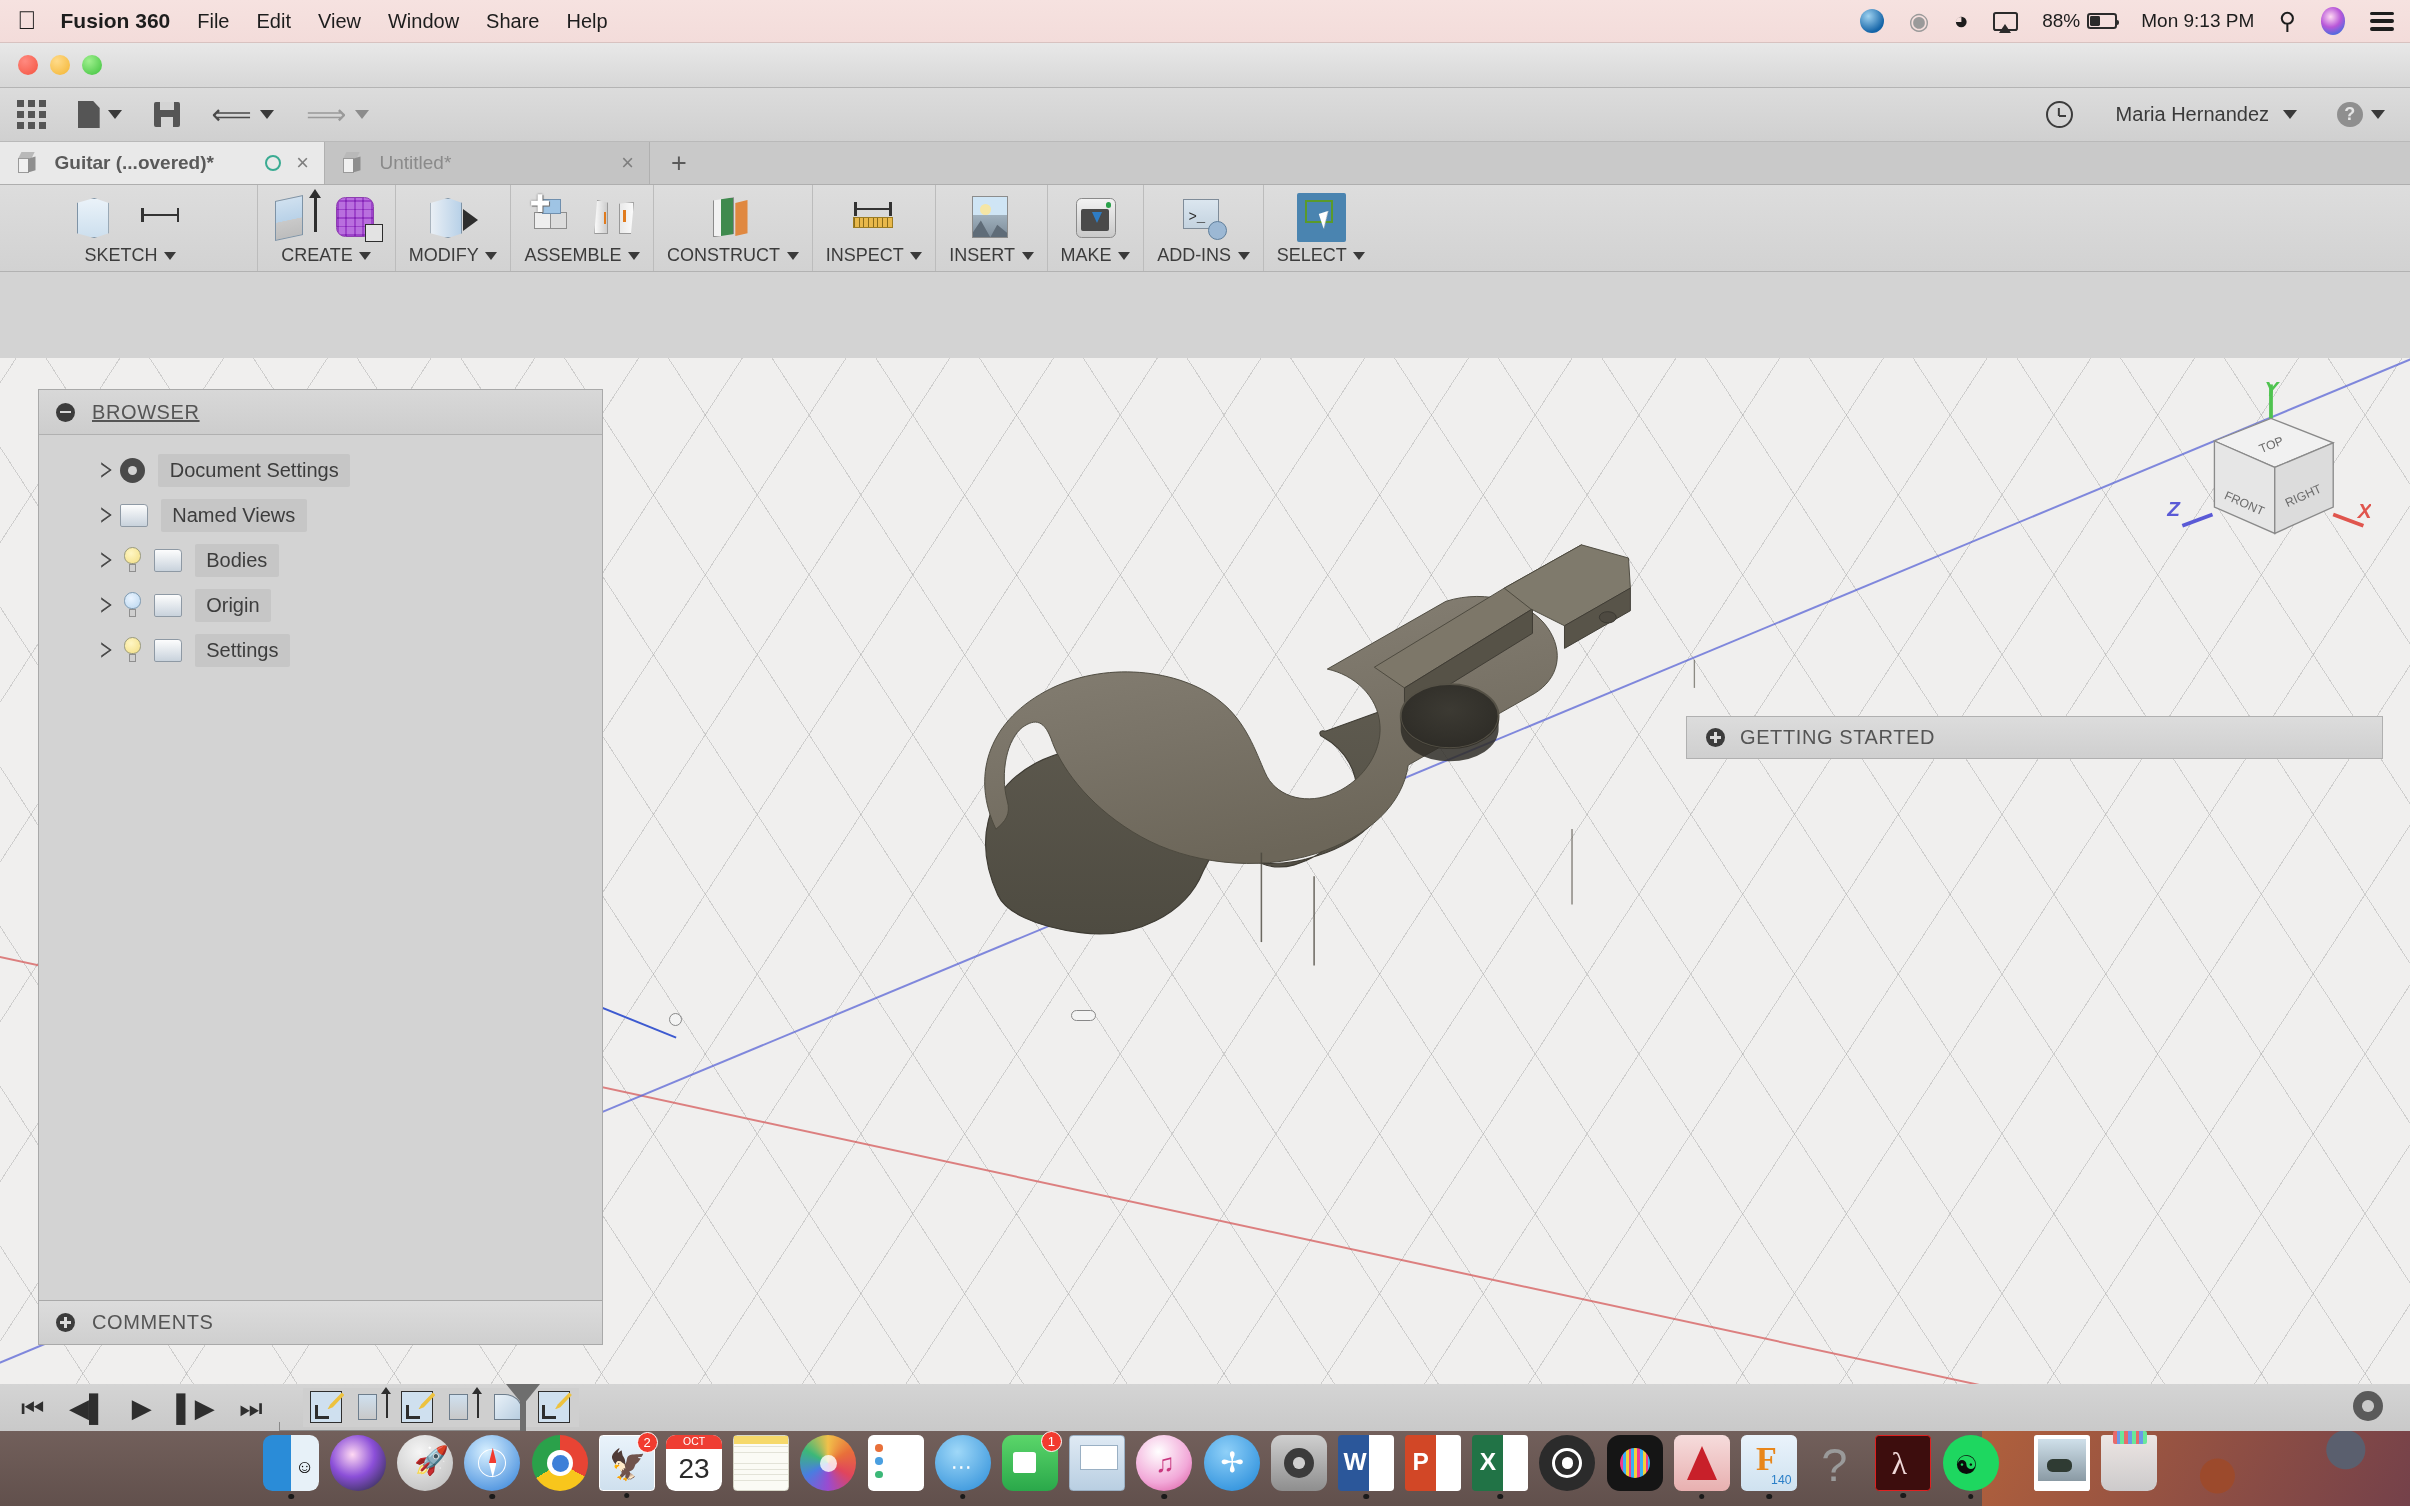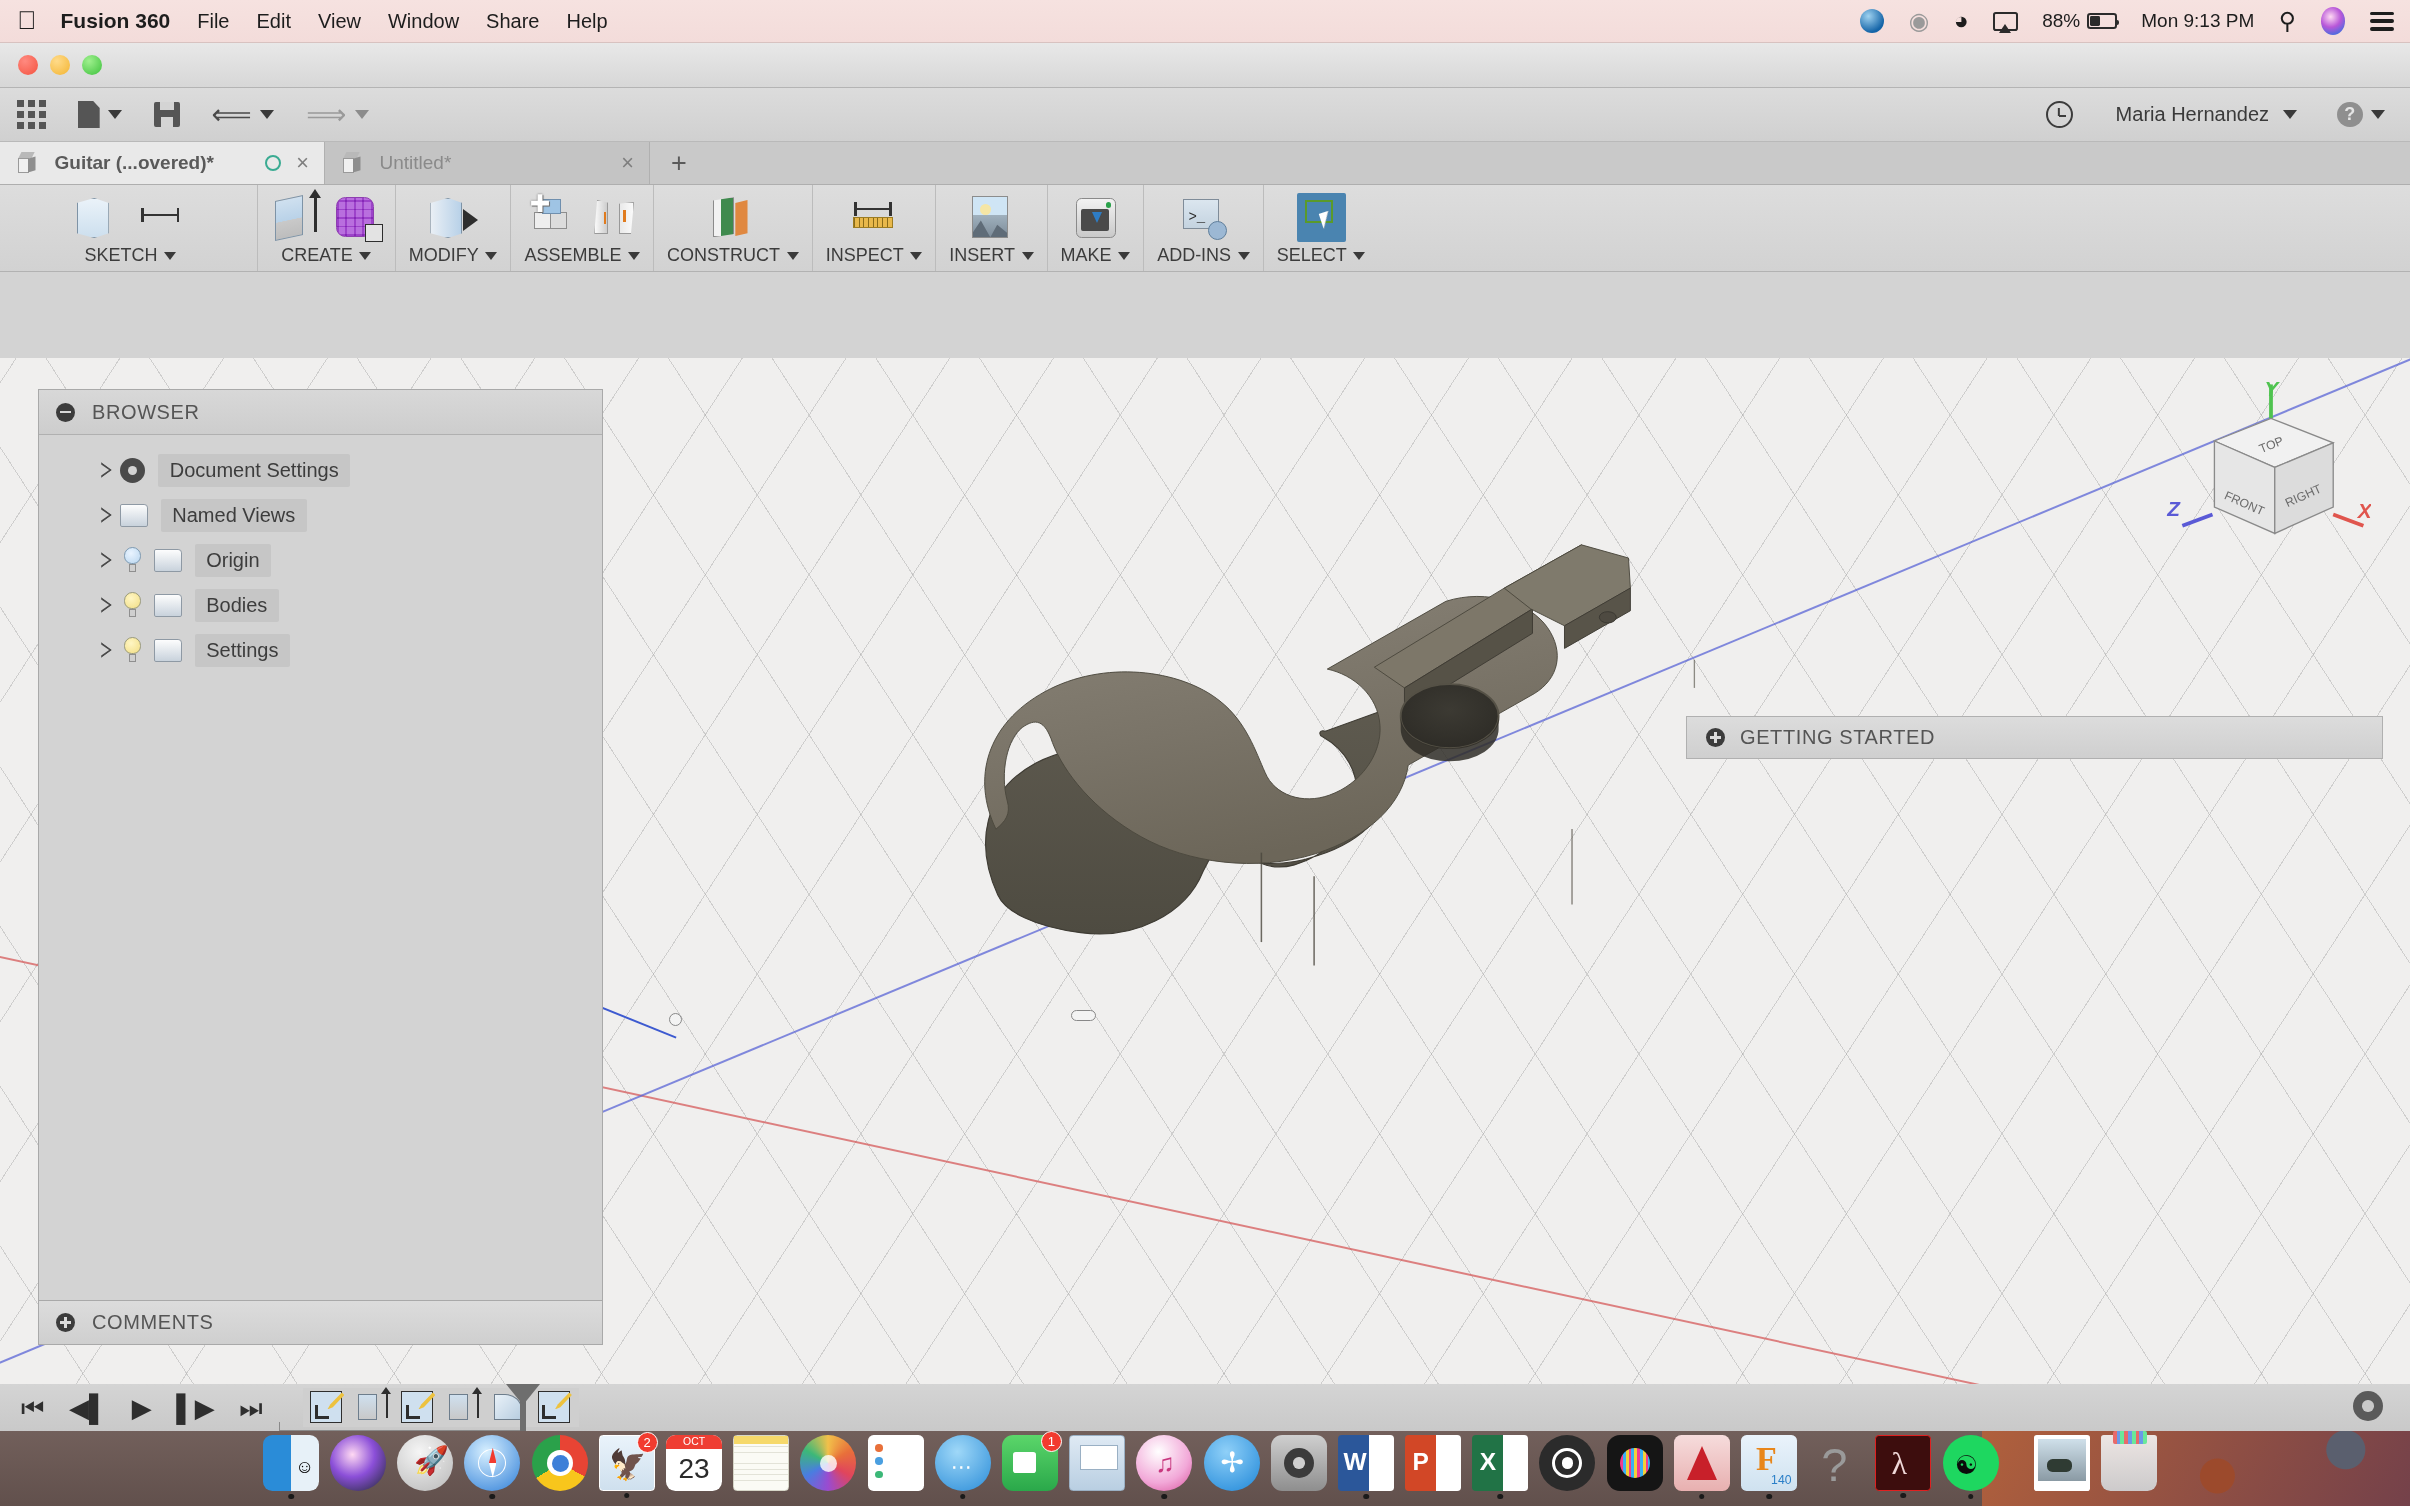--- a/index.html
+++ b/index.html
@@ -187,21 +187,21 @@
   
   #viewcube { position:absolute; right: 40px; top: 17px; width: 217px; height: 198px; }
 
   
   #browser { position:absolute; left: 38px; top: 346px; width: 565px; height: 942px;
      background:#d3d3d3; border:0.9px solid #a9a9a9; }
   #browser .bhead { height: 45px; background: linear-gradient(180deg,#d8d8d8,#cdcdcd);
      border-bottom:0.9px solid #b0b0b0; display:flex; align-items:center; padding-left: 17px; }
   .minus { width: 19px;height:19px;border-radius:50%;background:#3c3c3c;position:relative;margin-right:17px;}
   .minus:before{content:"";position:absolute;left:3.8px;top:8px;width:11.3px;height:2.8px;background:#d8d8d8;}
-  #browser .bhead span { font-size: 20px; color:#555; letter-spacing:0.6px;}
+  #browser .bhead span { font-size: 20px; color:#555; letter-spacing:0.6px;text-decoration:underline;}
   #browser .btree { padding: 13px 0 0 0; }
   .trow { display:flex; align-items:center; height: 45px; padding-left: 17px; }
   .twist { width: 26px; flex:none; display:flex; align-items:center; justify-content:center; }
   .twist .closed { width:0;height:0;border-top:8.5px solid transparent;border-bottom:8.5px solid transparent;border-left:11.3px solid transparent;
      position: relative;}
   .twist .closed:after{content:"";position:absolute;left:-11.3px;top:-8.5px;width:0;height:0;
      border-top:8.5px solid transparent;border-bottom:8.5px solid transparent;border-left:11.3px solid #4a4a4a;
      clip-path: polygon(0 0,100% 50%,0 100%, 0 84%, 72% 50%, 0 16%);}
   .twist .open { width:0;height:0;border-left:12.2px solid transparent;border-top:12.2px solid #4a4a4a; }
   .bulb { width: 24.5px;height:28px;flex:none;margin-right: 9.4px; position:relative;}
@@ -665,38 +665,38 @@
             <i class="closed"></i>
           </span>
         <span class="folder"></span>
         <span class="tlabel">Named Views</span>
       </div>
 
       <div class="trow" style="padding-left:55px;">
         <span class="twist">
             <i class="closed"></i>
           </span>
+        <span class="bulb">
+            <i class="b"></i>
+            <i class="s"></i>
+          </span>
+        <span class="folder"></span>
+        <span class="tlabel">Bodies</span>
+      </div>
+
+      <div class="trow" style="padding-left:55px;">
+        <span class="twist">
+            <i class="closed"></i>
+          </span>
         <span class="bulb blue">
             <i class="b"></i>
             <i class="s"></i>
           </span>
         <span class="folder"></span>
         <span class="tlabel">Origin</span>
-      </div>
-
-      <div class="trow" style="padding-left:55px;">
-        <span class="twist">
-            <i class="closed"></i>
-          </span>
-        <span class="bulb">
-            <i class="b"></i>
-            <i class="s"></i>
-          </span>
-        <span class="folder"></span>
-        <span class="tlabel">Bodies</span>
       </div>
 
       <div class="trow" style="padding-left:55px;">
         <span class="twist">
             <i class="closed"></i>
           </span>
         <span class="bulb">
             <i class="b"></i>
             <i class="s"></i>
           </span>

